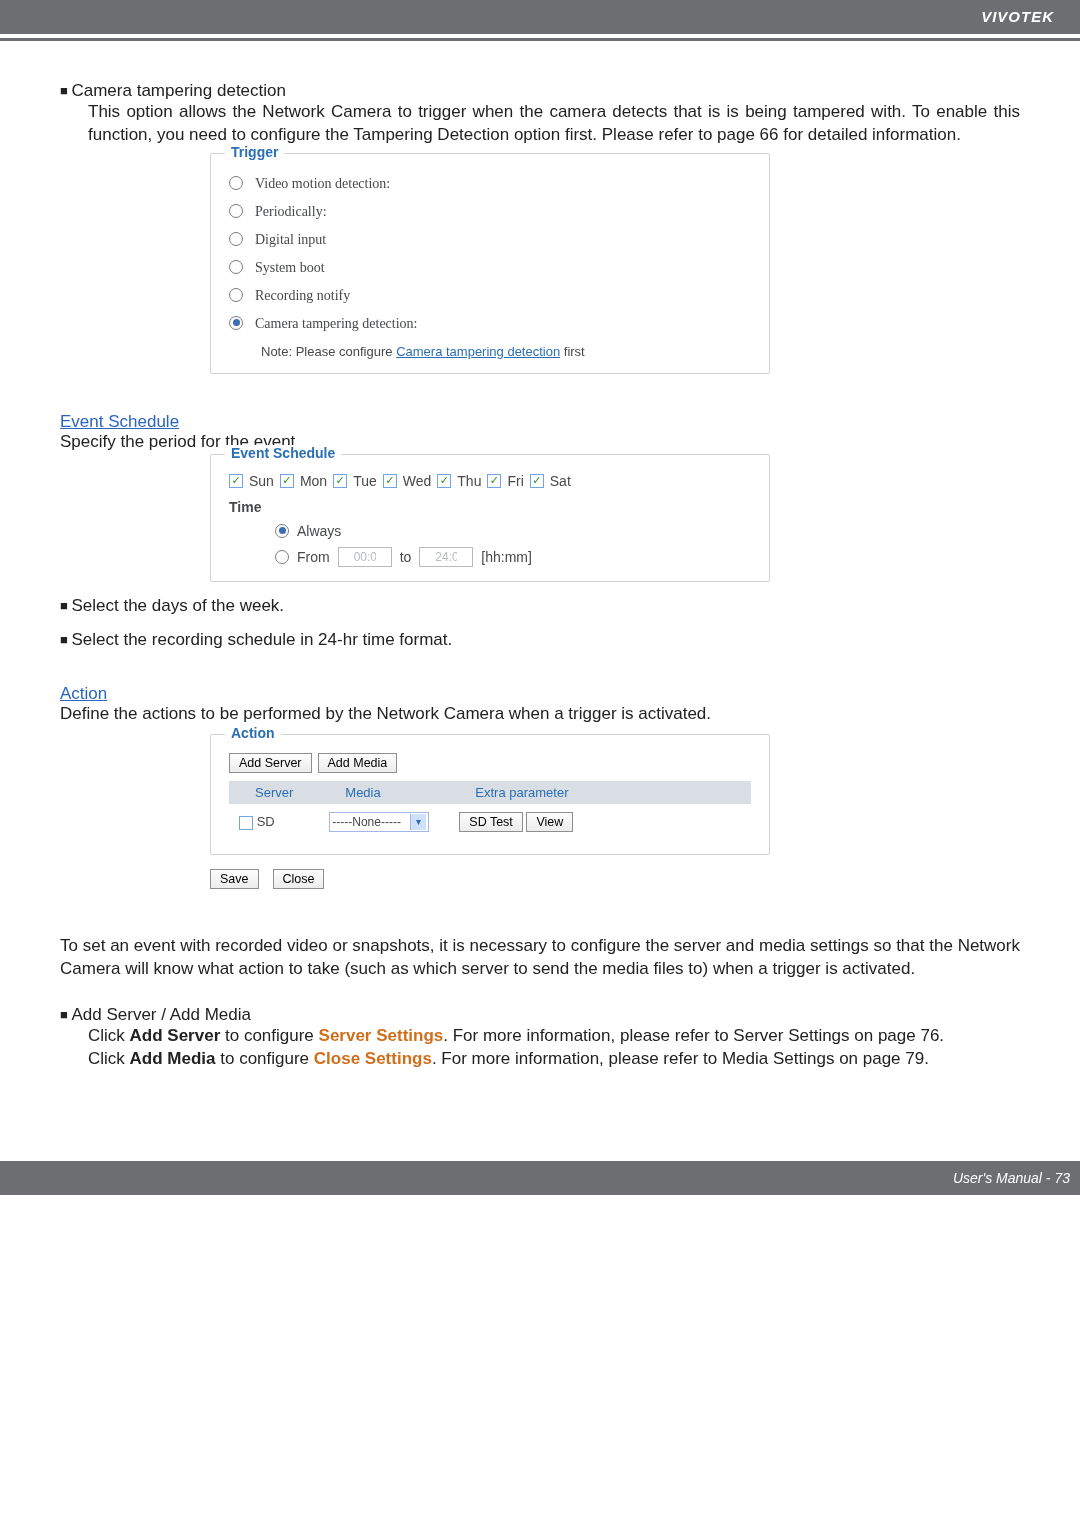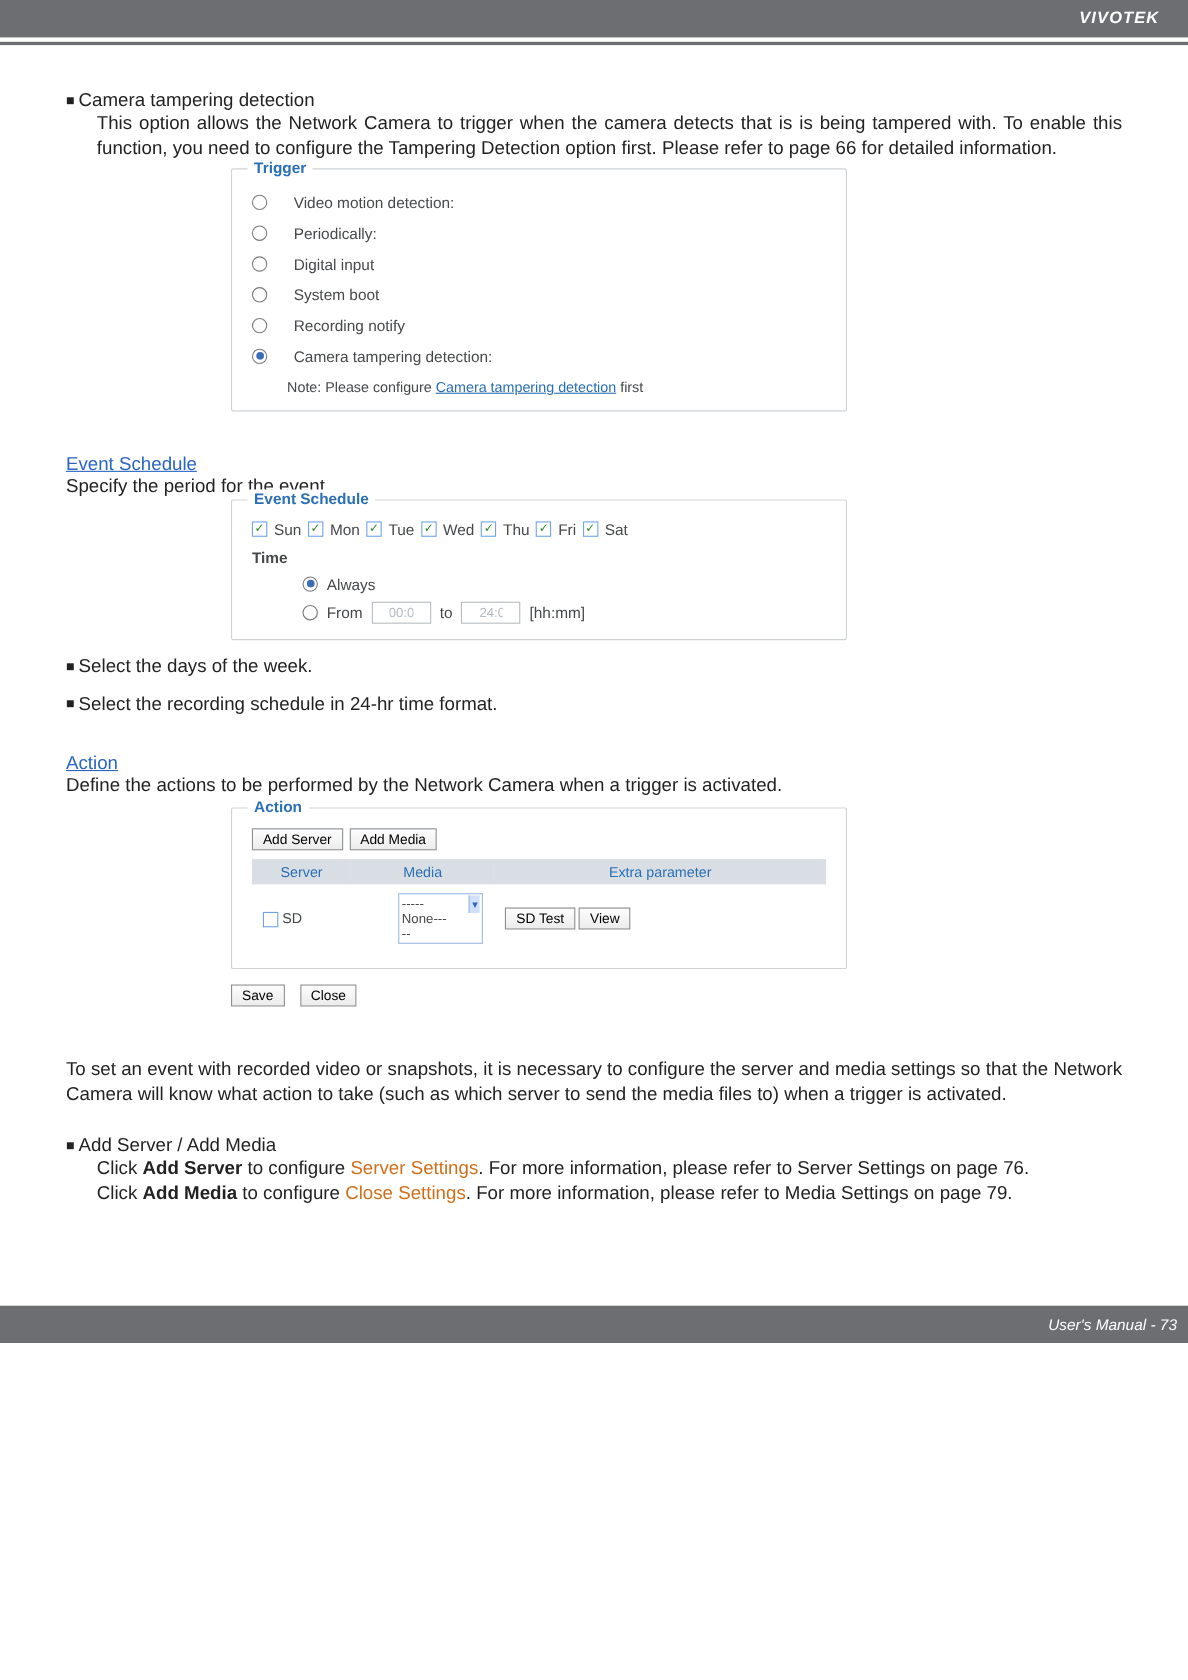--- a/index.html
+++ b/index.html
@@ -52,20 +52,21 @@
   .bullet .body-after {
     display: block;
     margin-left: 28px;
   }
   .link-bluish {
     color: #2a65c0;
     text-decoration: underline;
   }
   .link-orange {
     color: #d06f1b;
+    font-weight: bold;
   }
   .bold { font-weight: bold; }
 
   
   .panel-wrap {
     margin: 6px 0 14px 150px;
     width: 560px;
   }
   .fieldset {
     border: 1px solid #cfd3d6;
@@ -82,22 +83,22 @@
     left: 14px;
     background: #fff;
     padding: 0 6px;
     color: #2a6fb5;
     font-weight: bold;
     font-size: 14px;
   }
   .opt-row {
     margin: 12px 0;
     display: flex;
-    align-items: center;
-    gap: 24px;
+    gap: 12px;
+    font-family: Liberation Serif, serif;
   }
   .opt-indent {
     margin-left: 32px;
     font-size: 13px;
   }
   .radio-dot {
     width: 14px;
     height: 14px;
     border: 1px solid #7a7d80;
     border-radius: 50%;
@@ -170,37 +171,36 @@
   .tbl {
     width: 100%;
     border-collapse: collapse;
     margin-top: 8px;
     font-size: 13px;
   }
   .tbl th {
     background: #d9dee4;
     color: #2a6fb5;
     font-weight: normal;
-    text-align: center;
+    text-align: left;
     padding: 4px 26px;
     border: 0;
   }
   .tbl td {
     padding: 8px 10px;
     vertical-align: middle;
   }
   .sel {
     border: 1px solid #9fb8e6;
     background: #fff;
     font-size: 12px;
     padding: 1px 2px;
     display: inline-flex;
-    align-items: flex-start;
-    gap: 20px;
-    margin-left: 33px;
+    align-items: center;
+    gap: 9px;
   }
   .sel .caret {
     width: 16px;
     height: 16px;
     background: #cfe0fb;
     border-left: 1px solid #9fb8e6;
     display: flex;
     align-items: center;
     justify-content: center;
     color: #3168bf;

